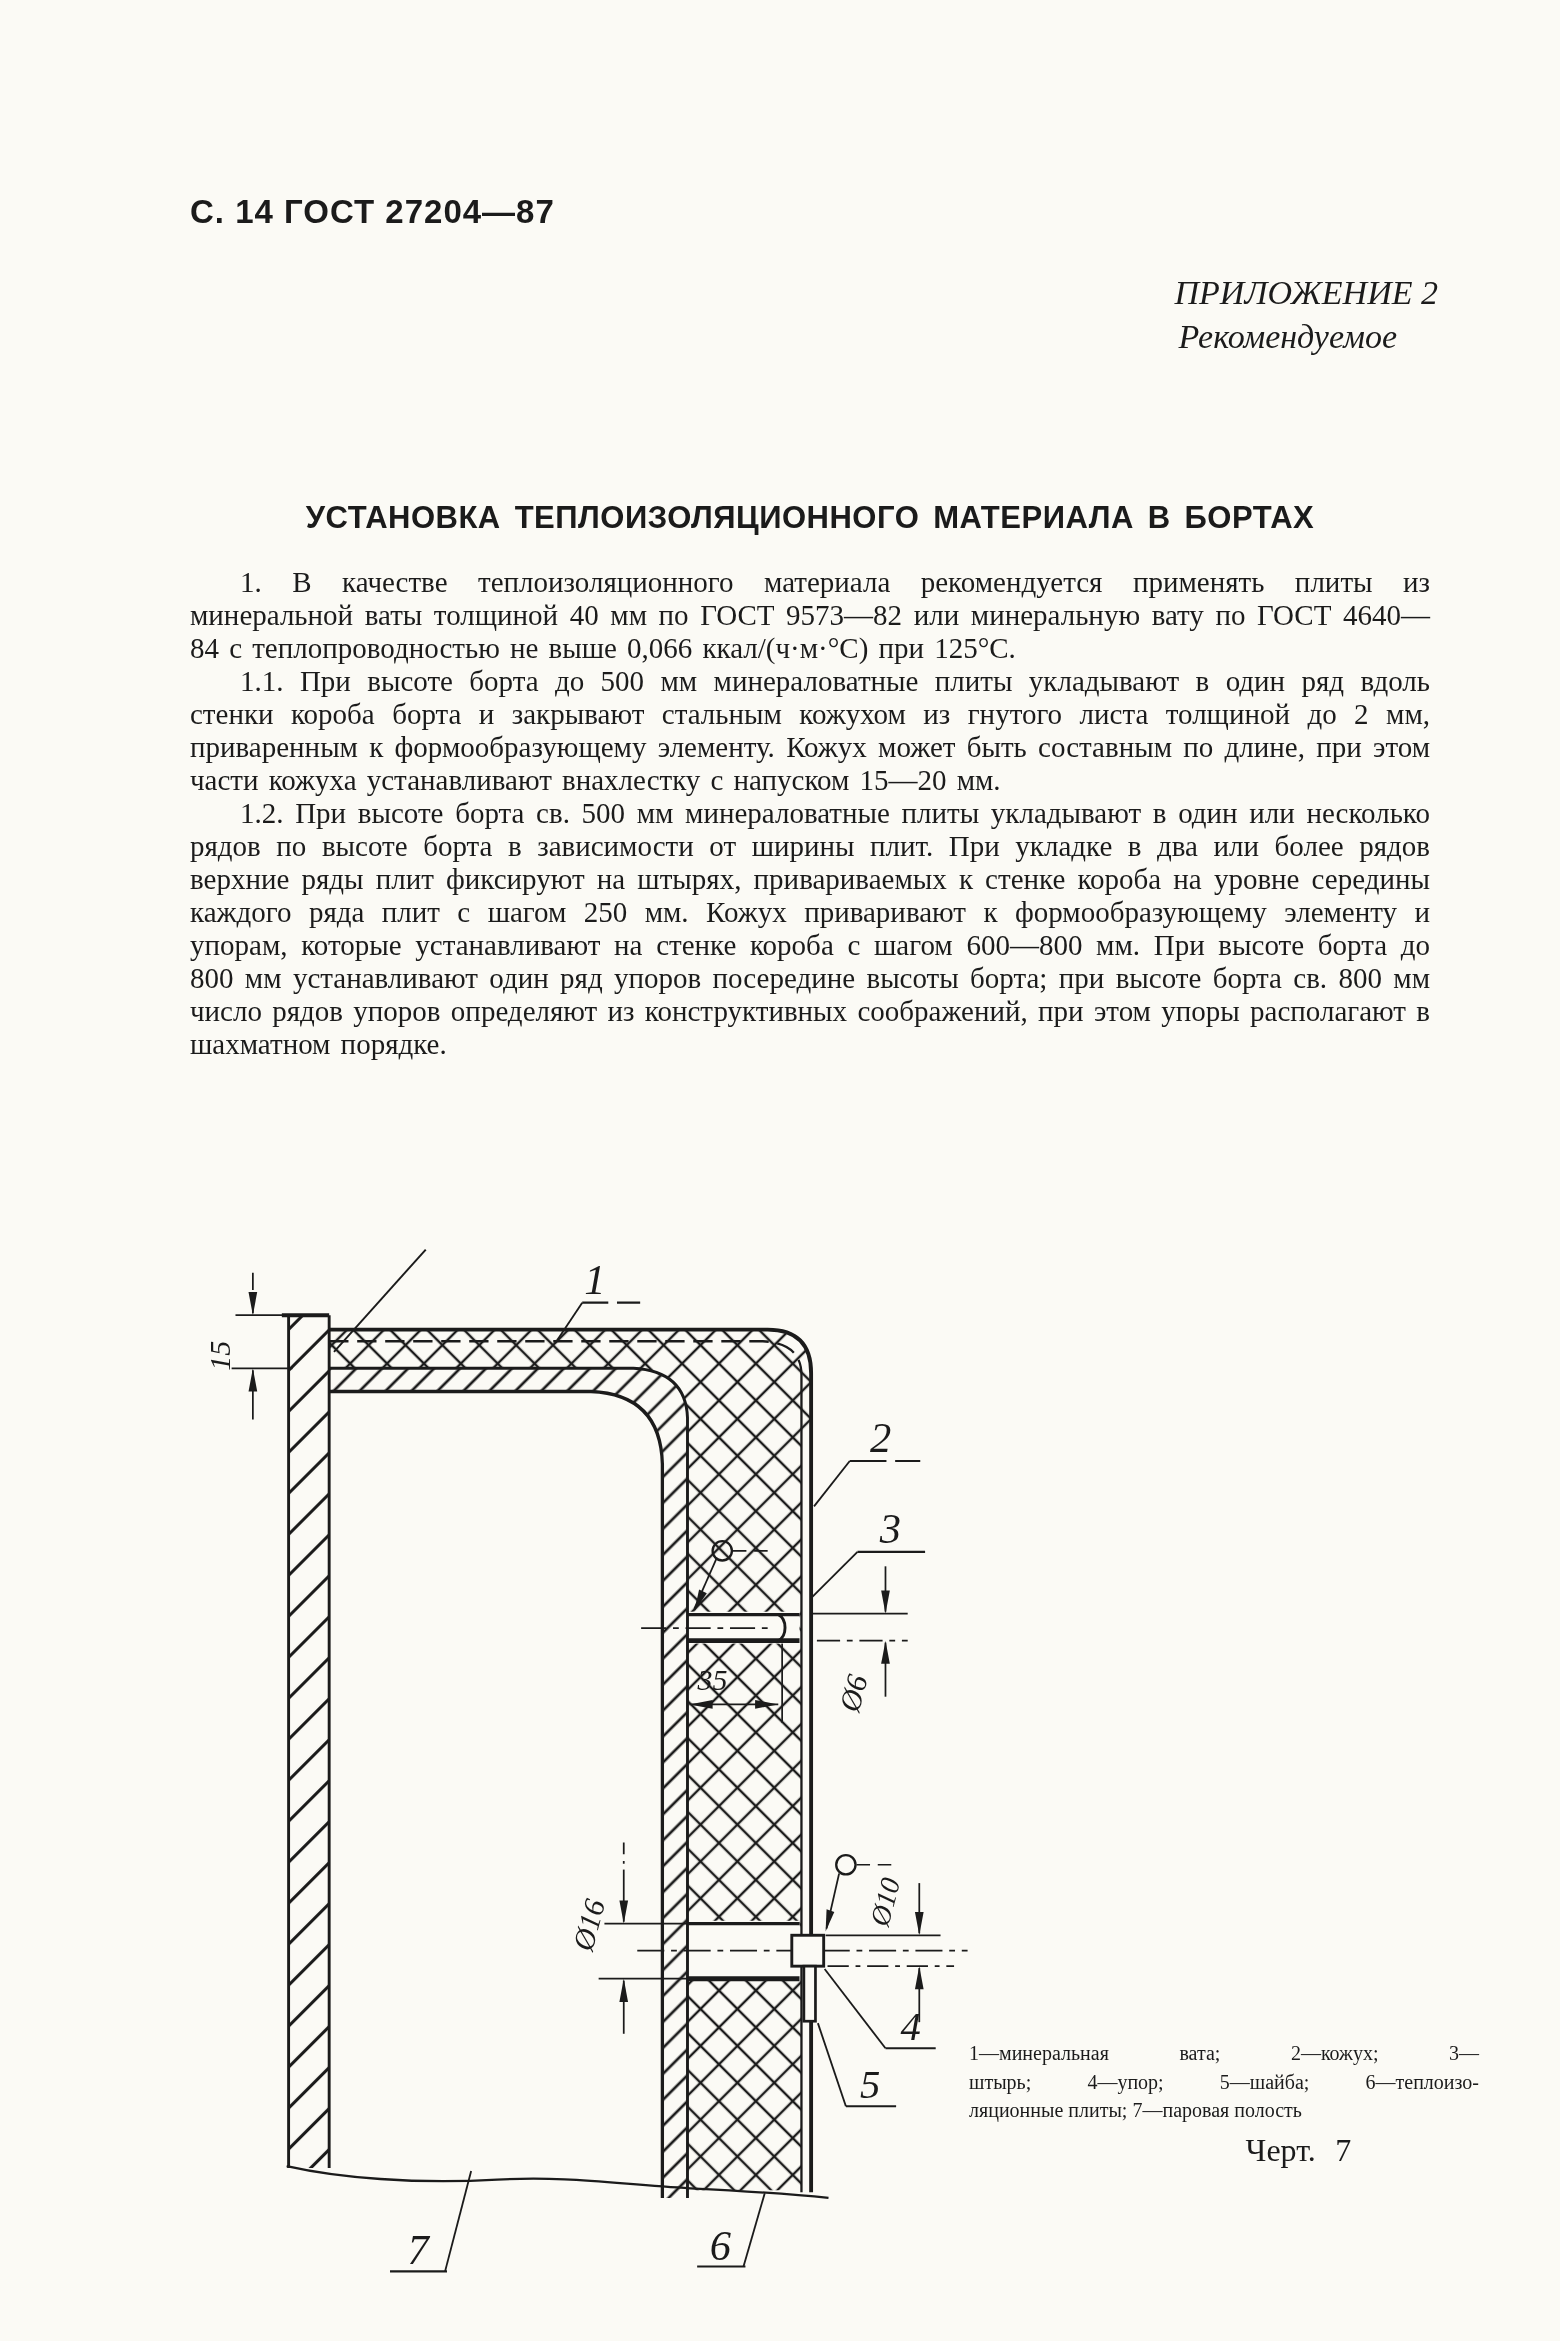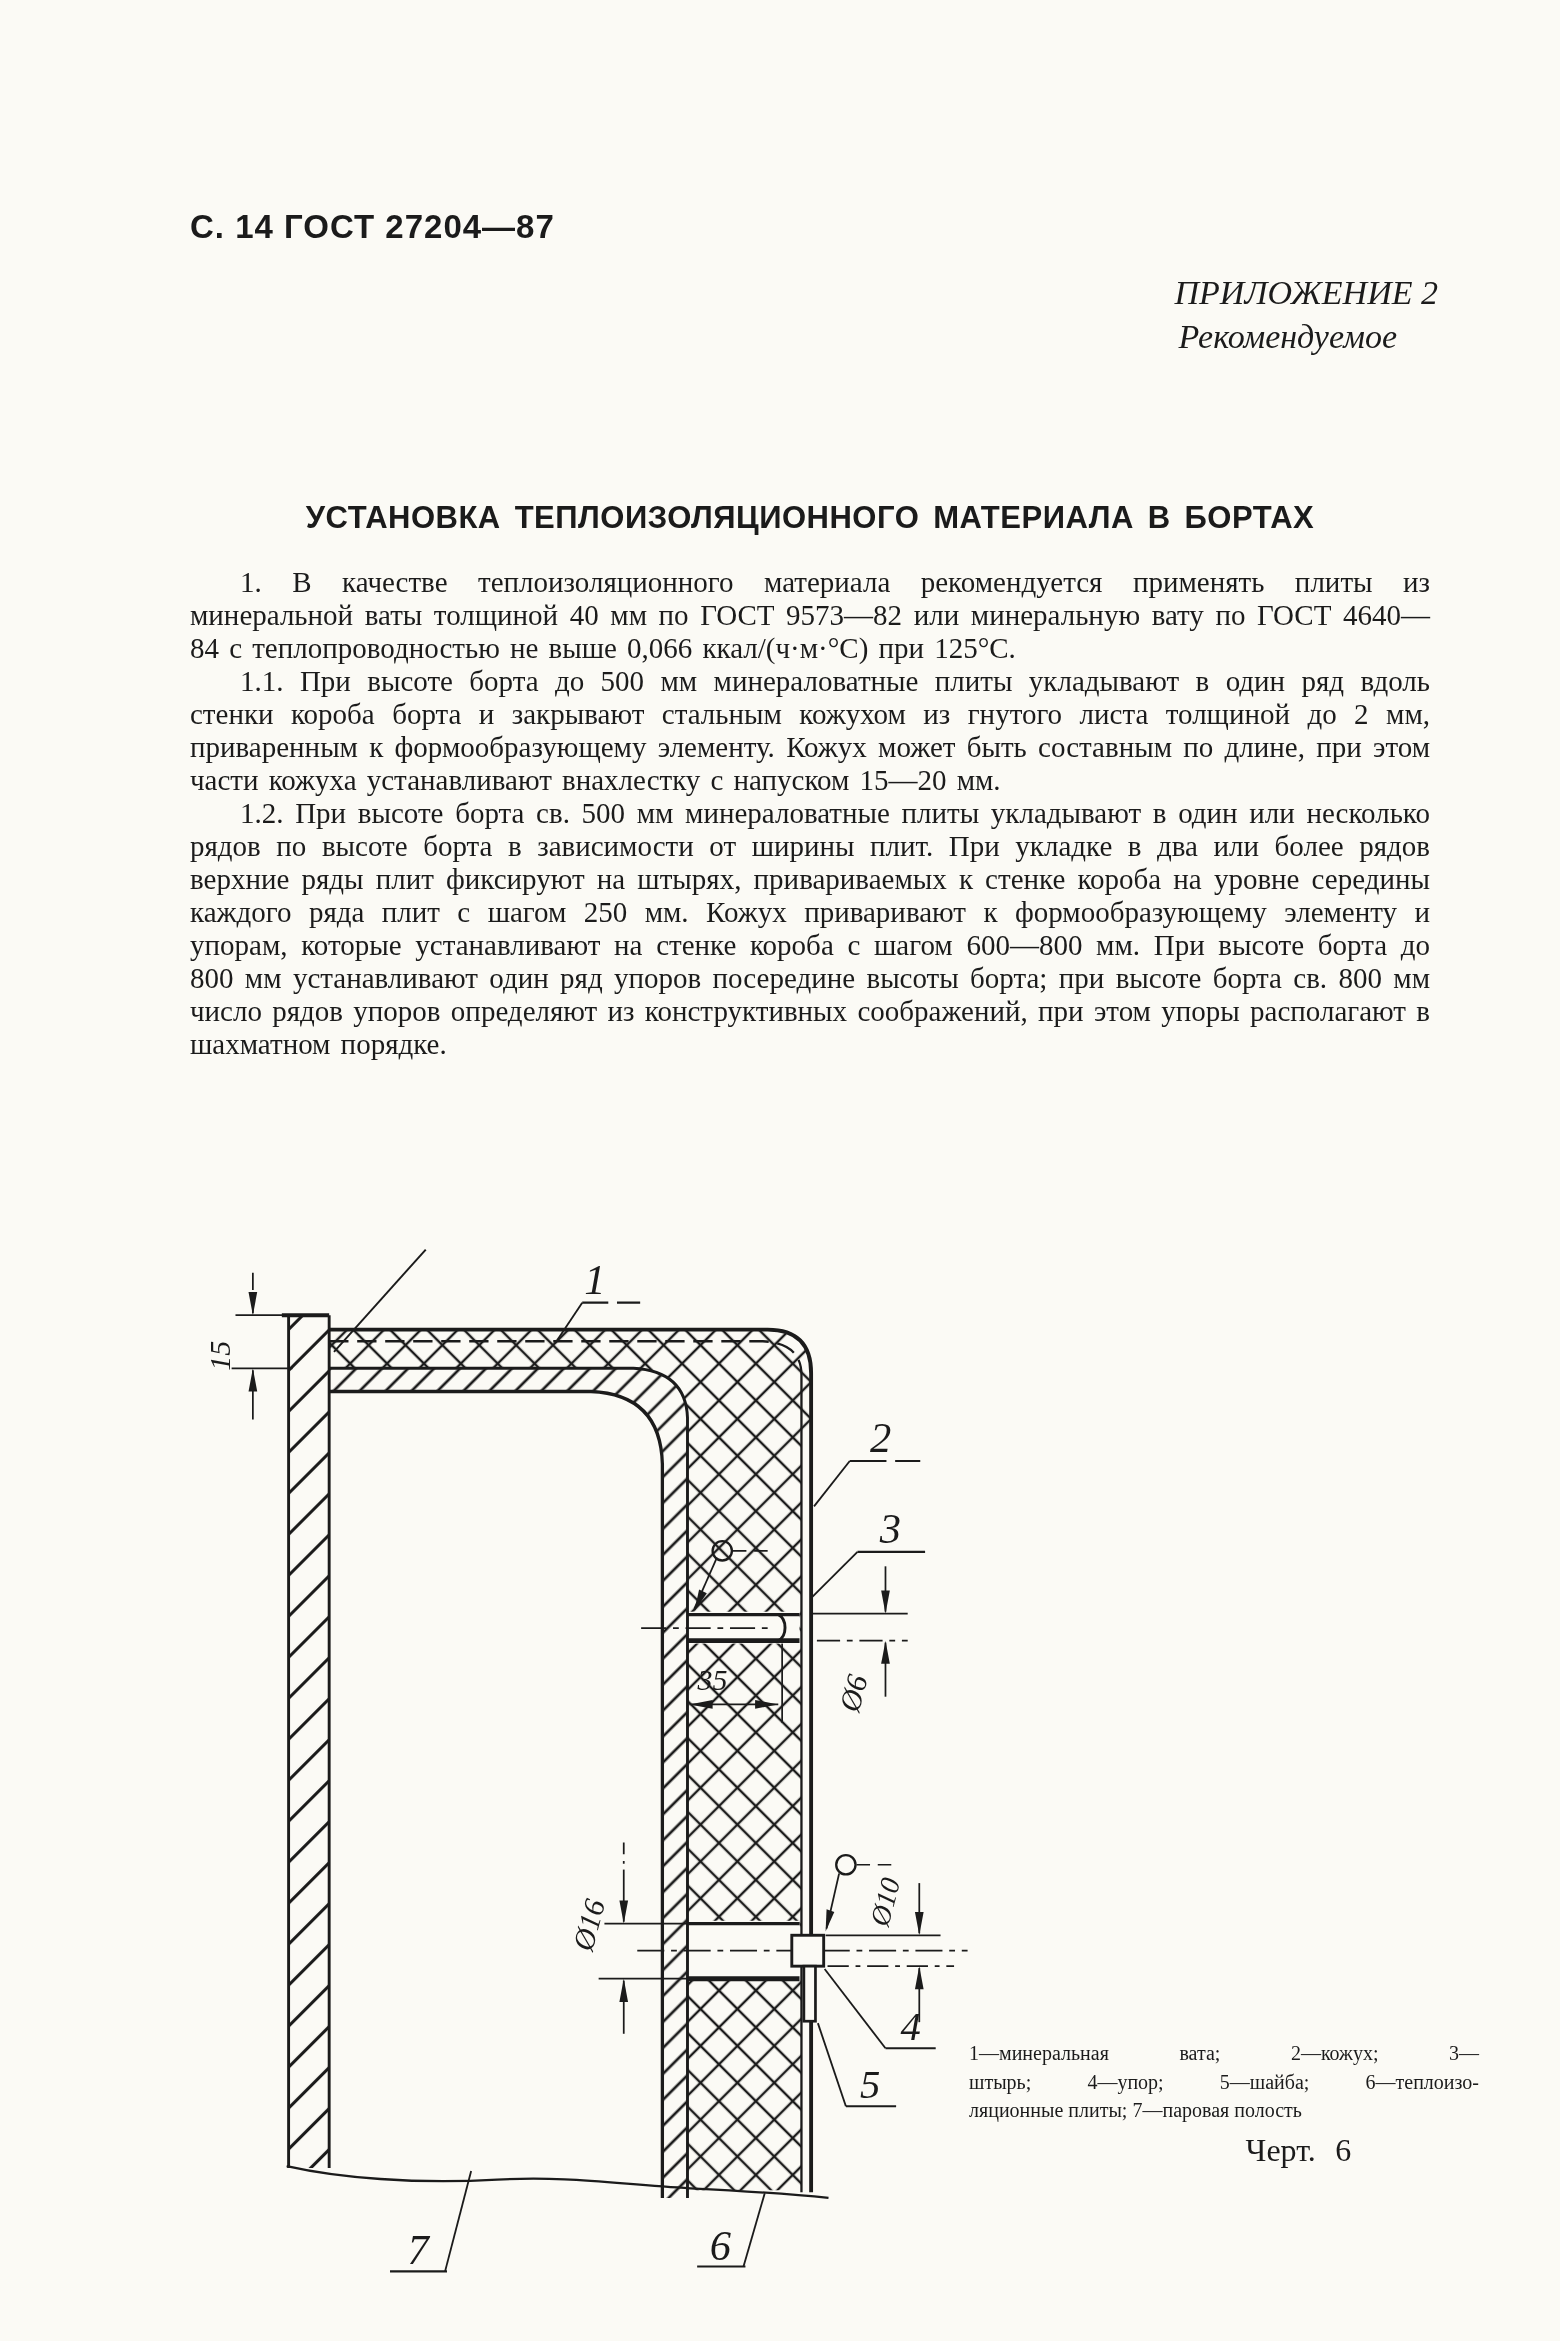--- a/index.html
+++ b/index.html
@@ -4,21 +4,21 @@
 <style>
   html,body{margin:0;padding:0;}
   body{
     width:1560px;height:2341px;position:relative;
     background:#fbfaf5;color:#1b1b1b;
     font-family:"Liberation Serif",serif;
     overflow:hidden;
   }
   .abs{position:absolute;}
   #header{
-    left:190px;top:208px;
+    left:190px;top:193px;
     font-family:"Liberation Sans",sans-serif;font-weight:bold;
     font-size:33px;letter-spacing:1px;white-space:nowrap;
   }
   #appendix{
     right:122px;top:271px;text-align:right;
     font-style:italic;font-size:34px;line-height:44px;
   }
   #appendix .l2{padding-right:41px;}
   #title{
     left:190px;top:500px;width:1240px;text-align:center;
@@ -223,14 +223,14 @@
 
   <path class="ln" d="M297,2243 C350,2255 430,2262 515,2257 C590,2253 640,2262 715,2266 C775,2269 830,2273 858,2276" stroke-width="2.4"></path>
 </svg>
 
 <div class="abs" id="figcaption">
   <div class="cap-j">1—минеральная вата; 2—кожух; 3—</div>
   <div class="cap-j">штырь; 4—упор; 5—шайба; 6—теплоизо-</div>
   <div class="cap-c">ляционные плиты; 7—паровая полость</div>
 </div>
 
-<div class="abs" id="fignum">Черт. 6</div>
+<div class="abs" id="fignum">Черт. 7</div>
 
 
 </body></html>

